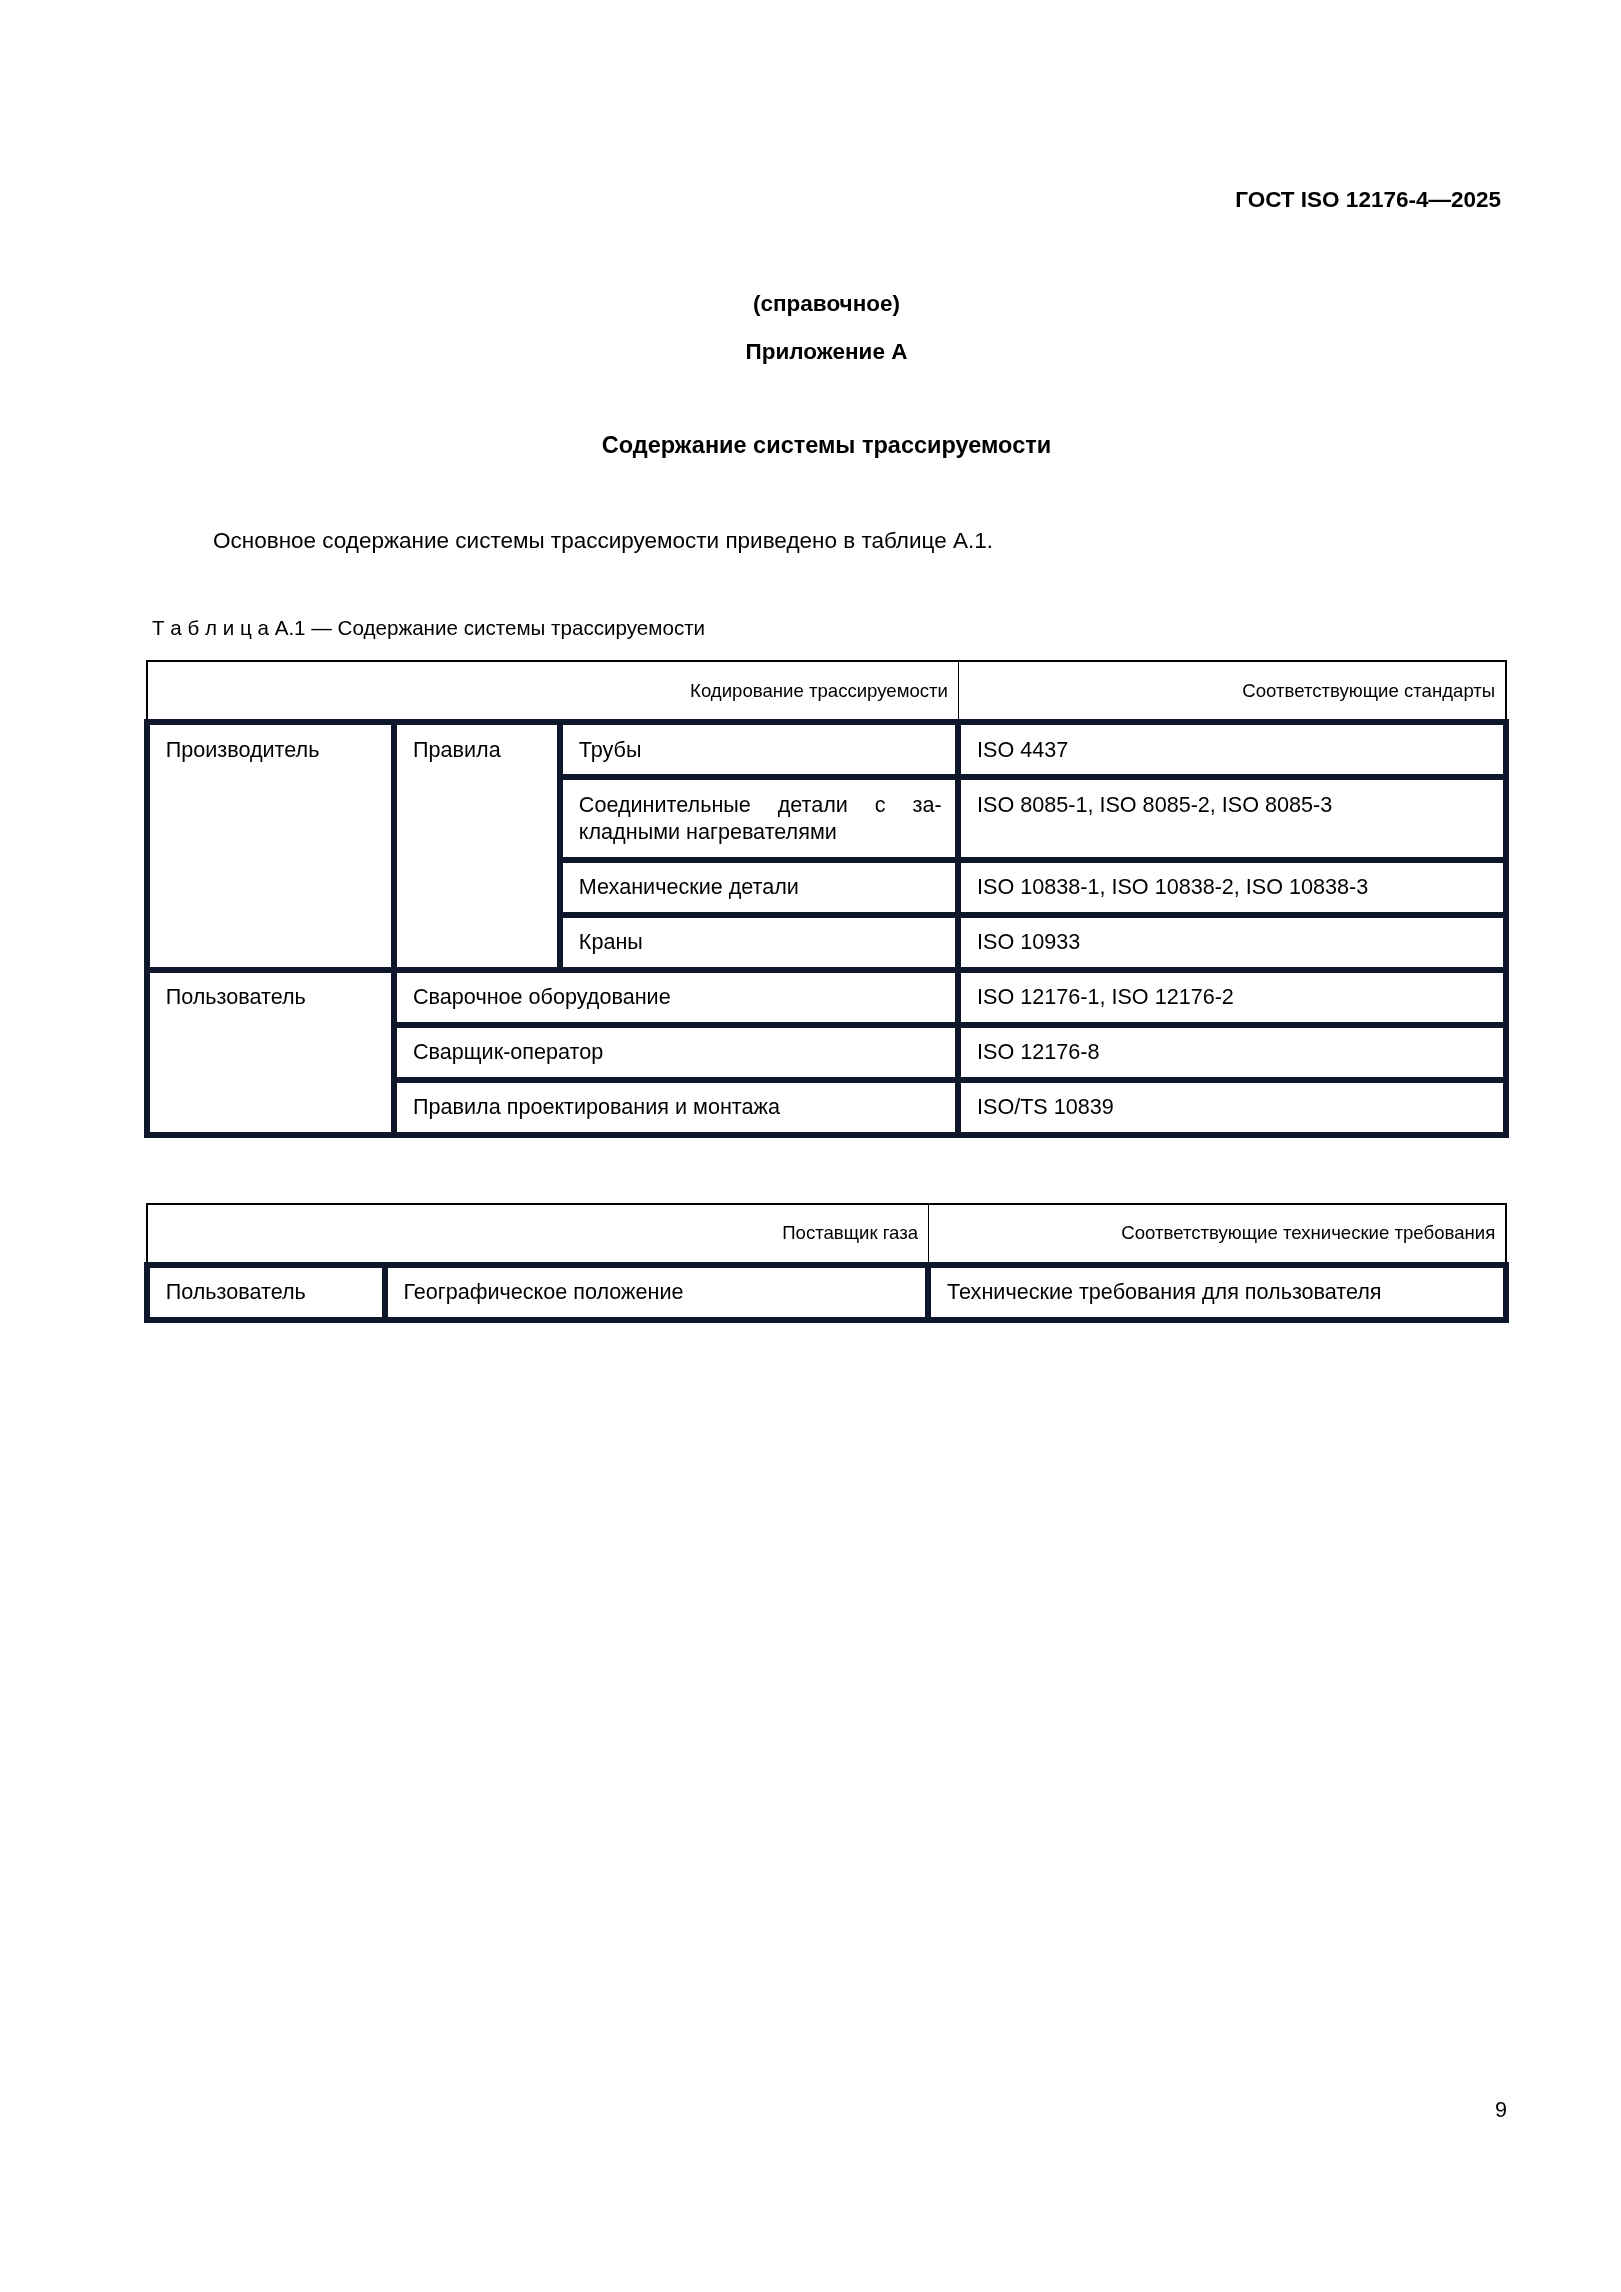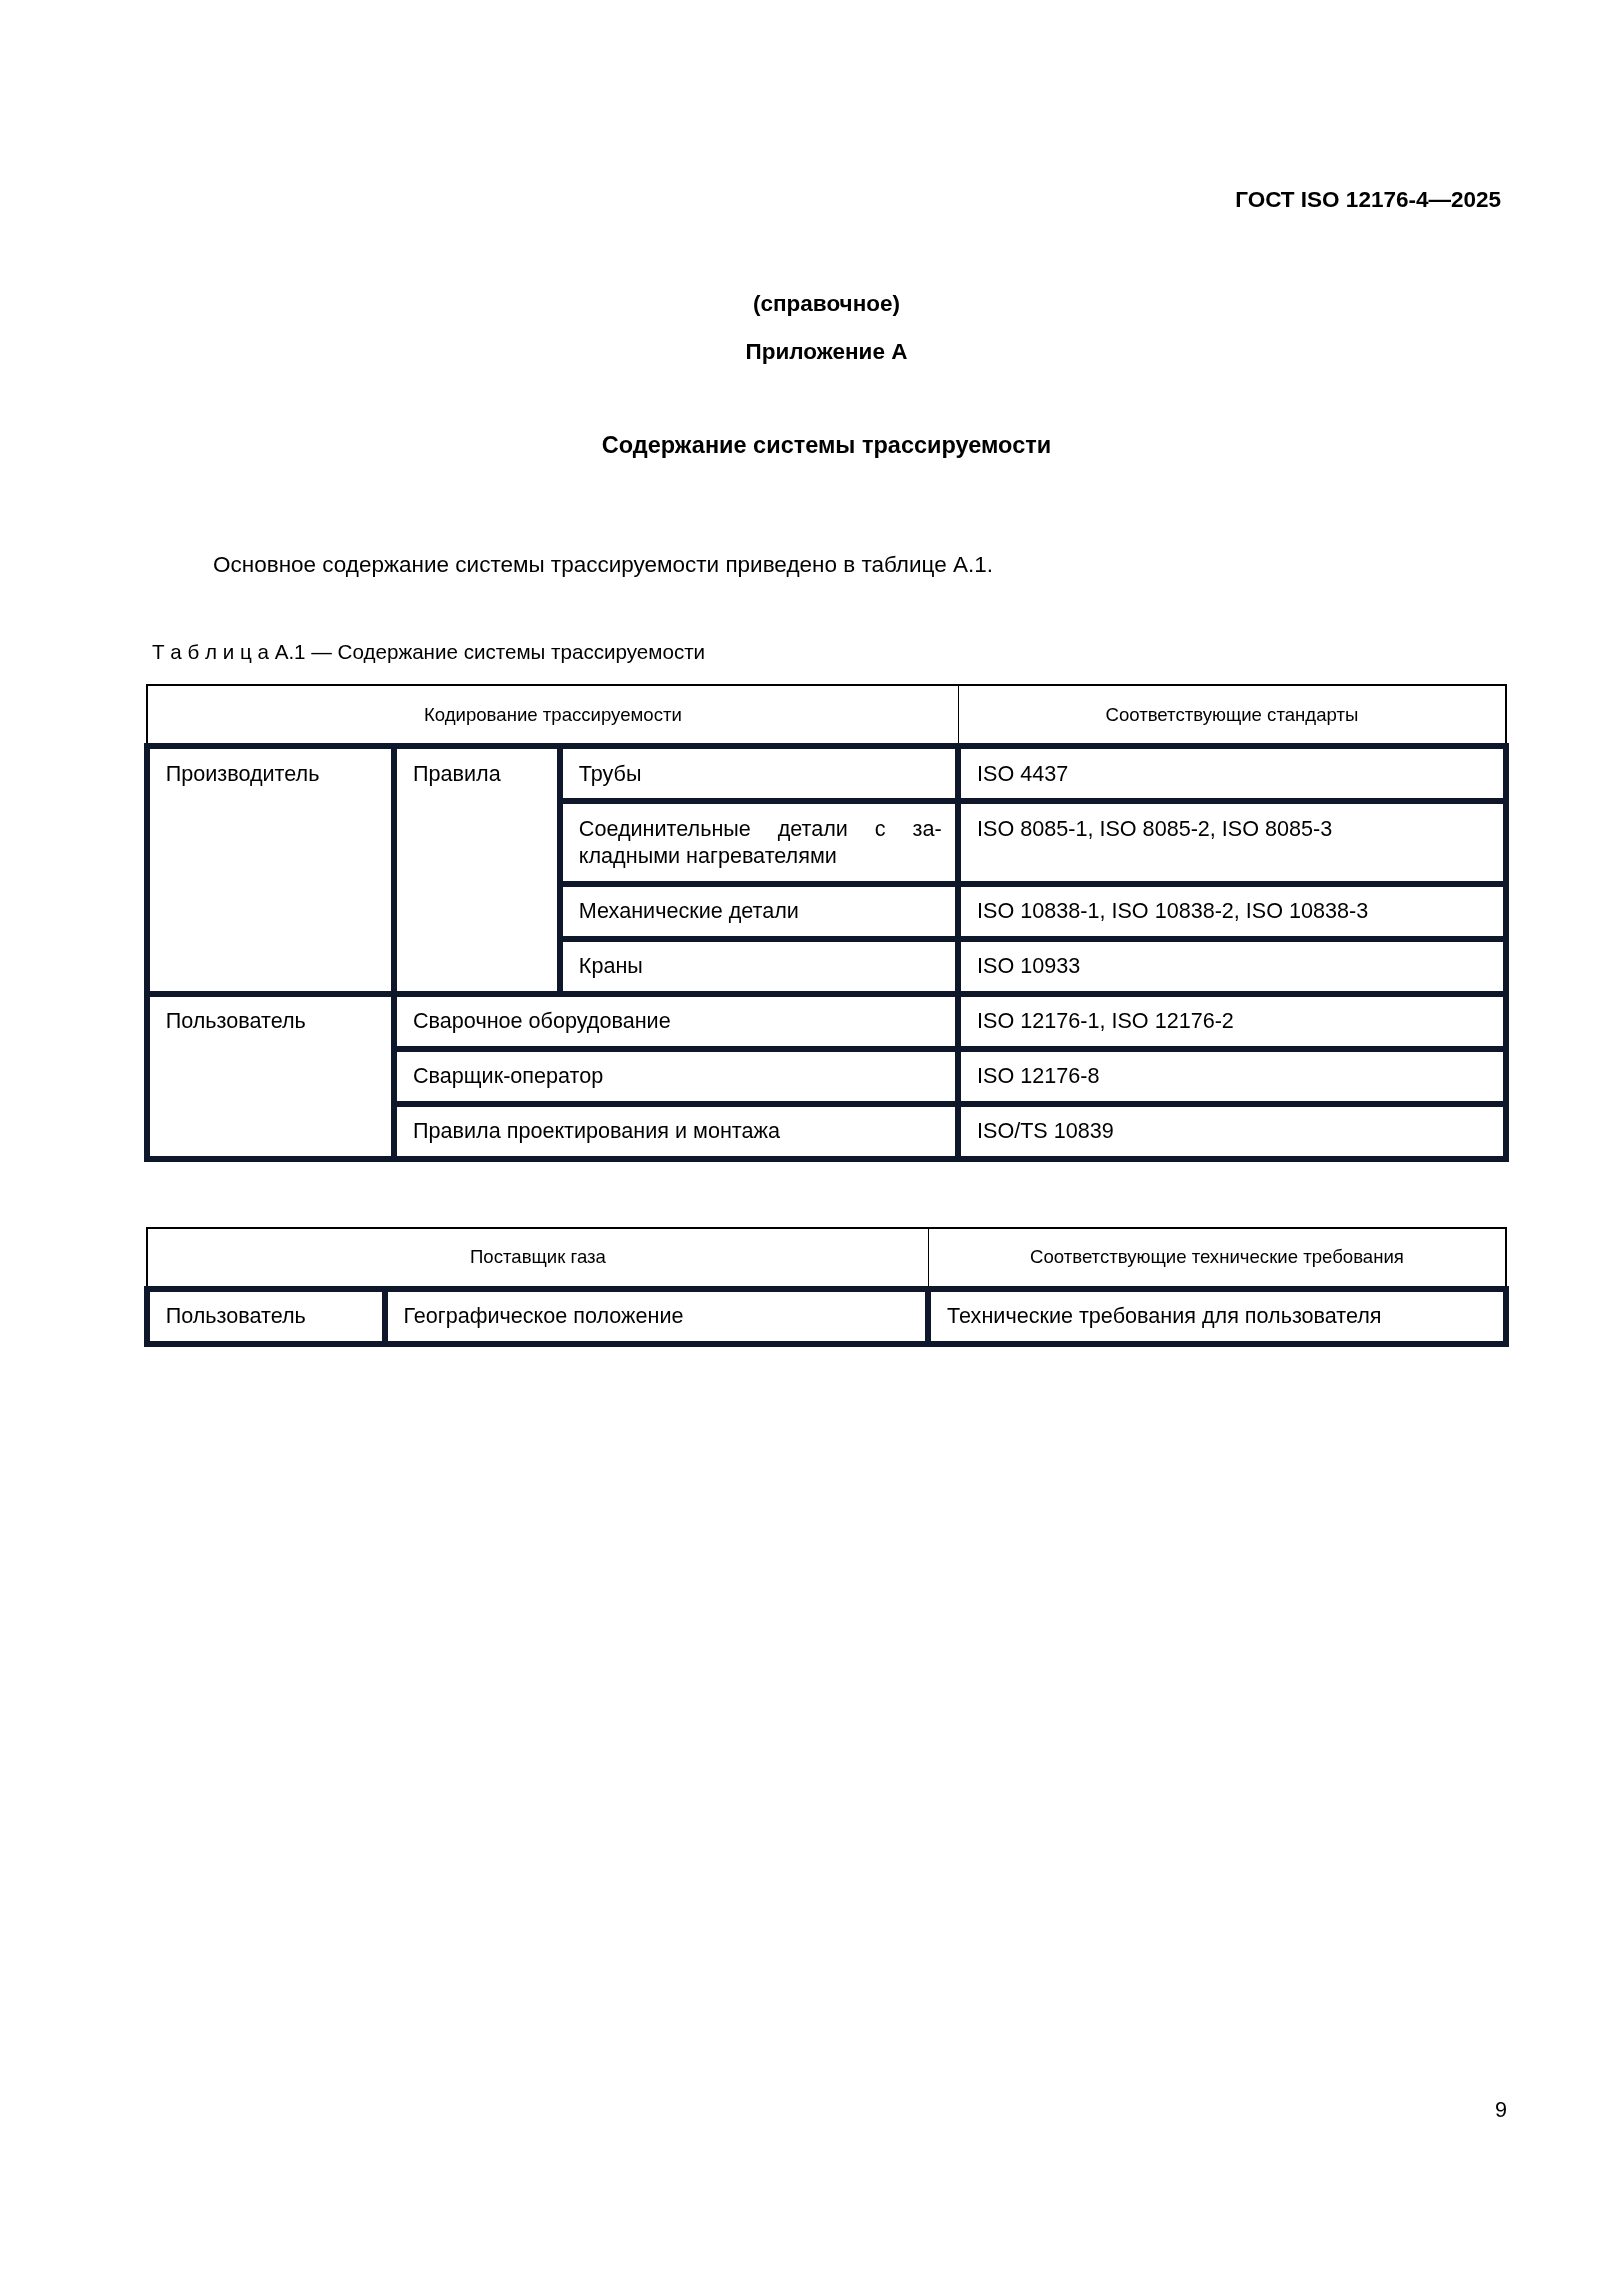--- a/index.html
+++ b/index.html
@@ -27,42 +27,42 @@
     font-size: 22.5px;
     line-height: 1.4;
   }
   .section-title {
     margin-top: 41px;
     text-align: center;
     font-weight: bold;
     font-size: 23.5px;
   }
   .intro {
-    margin-top: 75px;
+    margin-top: 51px;
     font-size: 22.5px;
     text-indent: 61px;
     line-height: 1.3;
   }
   .table-caption {
     margin-top: 45px;
     margin-bottom: 11.8px;
     font-size: 20.6px;
   }
 
   table.gost-table {
     width: 100%;
     border-collapse: collapse;
     border: 2px solid #000;
   }
   table.gost-table th {
     border: 1px solid #000;
     border-bottom: 2.9px double #000;
     font-weight: normal;
     font-size: 18.6px;
-    text-align: center;
+    text-align: right;
     vertical-align: middle;
     padding: 7.8px 9.8px;
     height: 61px;
   }
   table.gost-table td {
     border: 6px solid #0f172a;
     font-size: 21.6px;
     line-height: 1.27;
     vertical-align: top;
     padding: 10.8px 13.7px 10.8px 15.7px;

